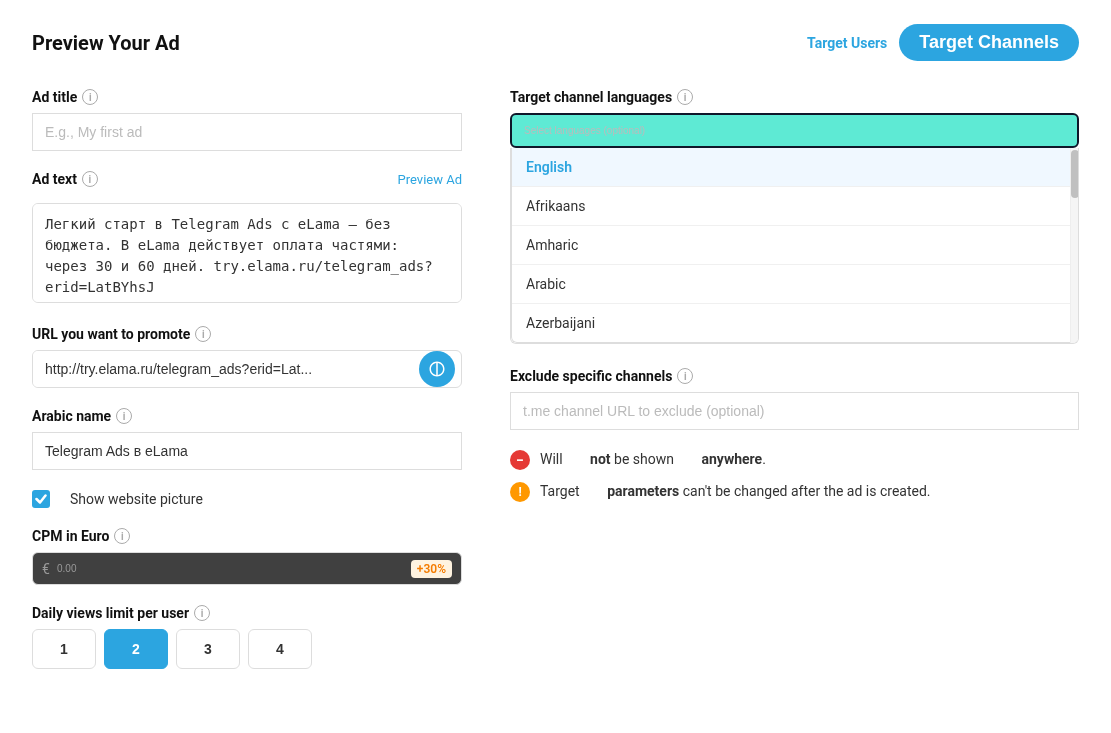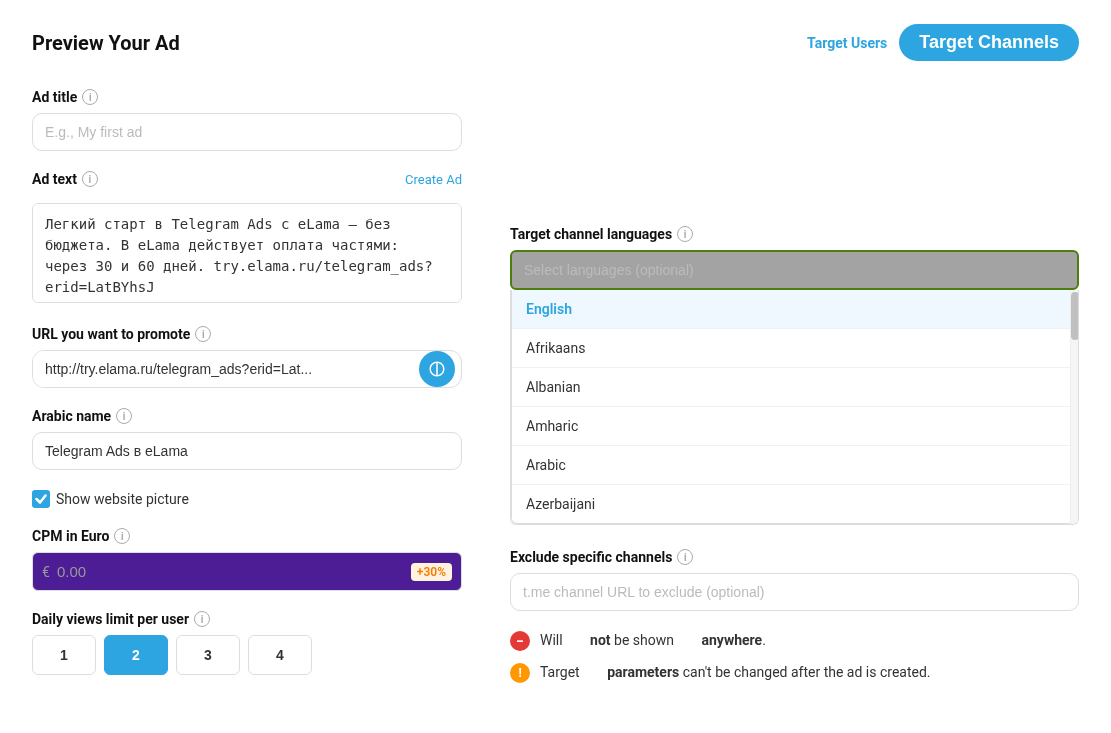--- a/index.html
+++ b/index.html
@@ -47,21 +47,20 @@
       border-radius: 20px;
       padding: 8px 20px;
       font-size: 18px;
       font-weight: 600;
       cursor: pointer;
     }
 
     .main-content {
       display: flex;
       gap: 48px;
-      align-items: flex-end;
     }
 
     .left-column {
       flex: 0 0 430px;
       max-width: 430px;
     }
 
     .right-column {
       flex: 1;
     }
@@ -106,21 +105,21 @@
       color: #2ca5e0;
       font-size: 13px;
       cursor: pointer;
       text-decoration: none;
       font-weight: 400;
     }
 
     .text-input {
       width: 100%;
       border: 1px solid #ddd;
-      border-radius: 10px;
+      border-radius: 0;
       padding: 10px 12px;
       font-size: 14px;
       color: #333;
       outline: none;
       background: #fff;
     }
 
     .text-input::placeholder {
       color: #bbb;
     }
@@ -136,21 +135,21 @@
       background: #fff;
       resize: none;
       min-height: 100px;
       line-height: 1.5;
     }
 
     .url-field-wrapper {
       display: flex;
       align-items: center;
       border: 1px solid #ddd;
-      border-radius: 12px;
+      border-radius: 6px;
       overflow: hidden;
       gap: 16px;
     }
 
     .url-input {
       flex: 1;
       border: none;
       padding: 10px 12px;
       font-size: 14px;
       color: #333;
@@ -173,21 +172,21 @@
 
     .url-icon svg {
       width: 18px;
       height: 18px;
       fill: #fff;
     }
 
     .checkbox-row {
       display: flex;
       align-items: center;
-      gap: 6px;
+      gap: 20px;
       margin-top: 4px;
     }
 
     .checkbox-custom {
       width: 18px;
       height: 18px;
       background: #2ca5e0;
       border-radius: 3px;
       display: flex;
       align-items: center;
@@ -213,24 +212,24 @@
     .cpm-input-wrapper {
       position: relative;
       width: 100%;
     }
 
     .cpm-input {
       width: 100%;
       border: 1px solid #ddd;
       border-radius: 6px;
       padding: 10px 12px 10px 24px;
-      font-size: 15px;
+      font-size: 10px;
       color: #999;
       outline: none;
-      background: #4c1d95;
+      background: #404040;
     }
 
     .euro-symbol {
       position: absolute;
       left: 10px;
       top: 50%;
       transform: translateY(-50%);
       color: #999;
       font-size: 14px;
     }
@@ -276,27 +275,27 @@
       border-color: #2ca5e0;
     }
 
     
     .languages-dropdown {
       position: relative;
     }
 
     .languages-input {
       width: 100%;
-      border: 2px solid #4d7c0f;
+      border: 2px solid #0f172a;
       border-radius: 6px;
       padding: 10px 12px;
-      font-size: 14px;
+      font-size: 10px;
       color: #333;
       outline: none;
-      background: #a3a3a3;
+      background: #5eead4;
     }
 
     .languages-input::placeholder {
       color: #bbb;
     }
 
     .dropdown-list {
       border: 1px solid #ddd;
       border-top: none;
       border-radius: 0 0 6px 6px;
@@ -404,21 +403,21 @@
       </div>
       <input type="text" class="text-input" placeholder="E.g., My first ad" style="">
     </div>
 
     <div class="field-group">
       <div class="field-label-row">
         <div class="field-label" style="margin-bottom:0;">
           <span>Ad text</span>
           <span class="info-icon">i</span>
         </div>
-        <a class="preview-link">Create Ad</a>
+        <a class="preview-link">Preview Ad</a>
       </div>
       <textarea class="textarea-input" style="margin-top: 8px;">Легкий старт в Telegram Ads с eLama — без бюджета. В eLama действует оплата частями: через 30 и 60 дней. try.elama.ru/telegram_ads?erid=LatBYhsJ</textarea>
     </div>
 
     <div class="field-group">
       <div class="field-label">
         <span>URL you want to promote</span>
         <span class="info-icon">i</span>
       </div>
       <div class="url-field-wrapper">
@@ -481,21 +480,20 @@
       <div class="field-label">
         <span>Target channel languages</span>
         <span class="info-icon">i</span>
       </div>
       <div class="languages-dropdown">
         <input type="text" class="languages-input" placeholder="Select languages (optional)" style="">
         <div class="dropdown-wrapper" style="position:relative;">
           <div class="dropdown-list">
             <div class="dropdown-item highlighted">English</div>
             <div class="dropdown-item">Afrikaans</div>
-            <div class="dropdown-item">Albanian</div>
             <div class="dropdown-item">Amharic</div>
             <div class="dropdown-item">Arabic</div>
             <div class="dropdown-item">Azerbaijani</div>
           </div>
           <div style="position:absolute; right:0; top:0; width:8px; height:100%; background:#f5f5f5; border-left:1px solid #eee;">
             <div style="width:8px; height:48px; background:#c0c0c0; border-radius:4px; margin-top:2px;"></div>
           </div>
         </div>
       </div>
     </div>

